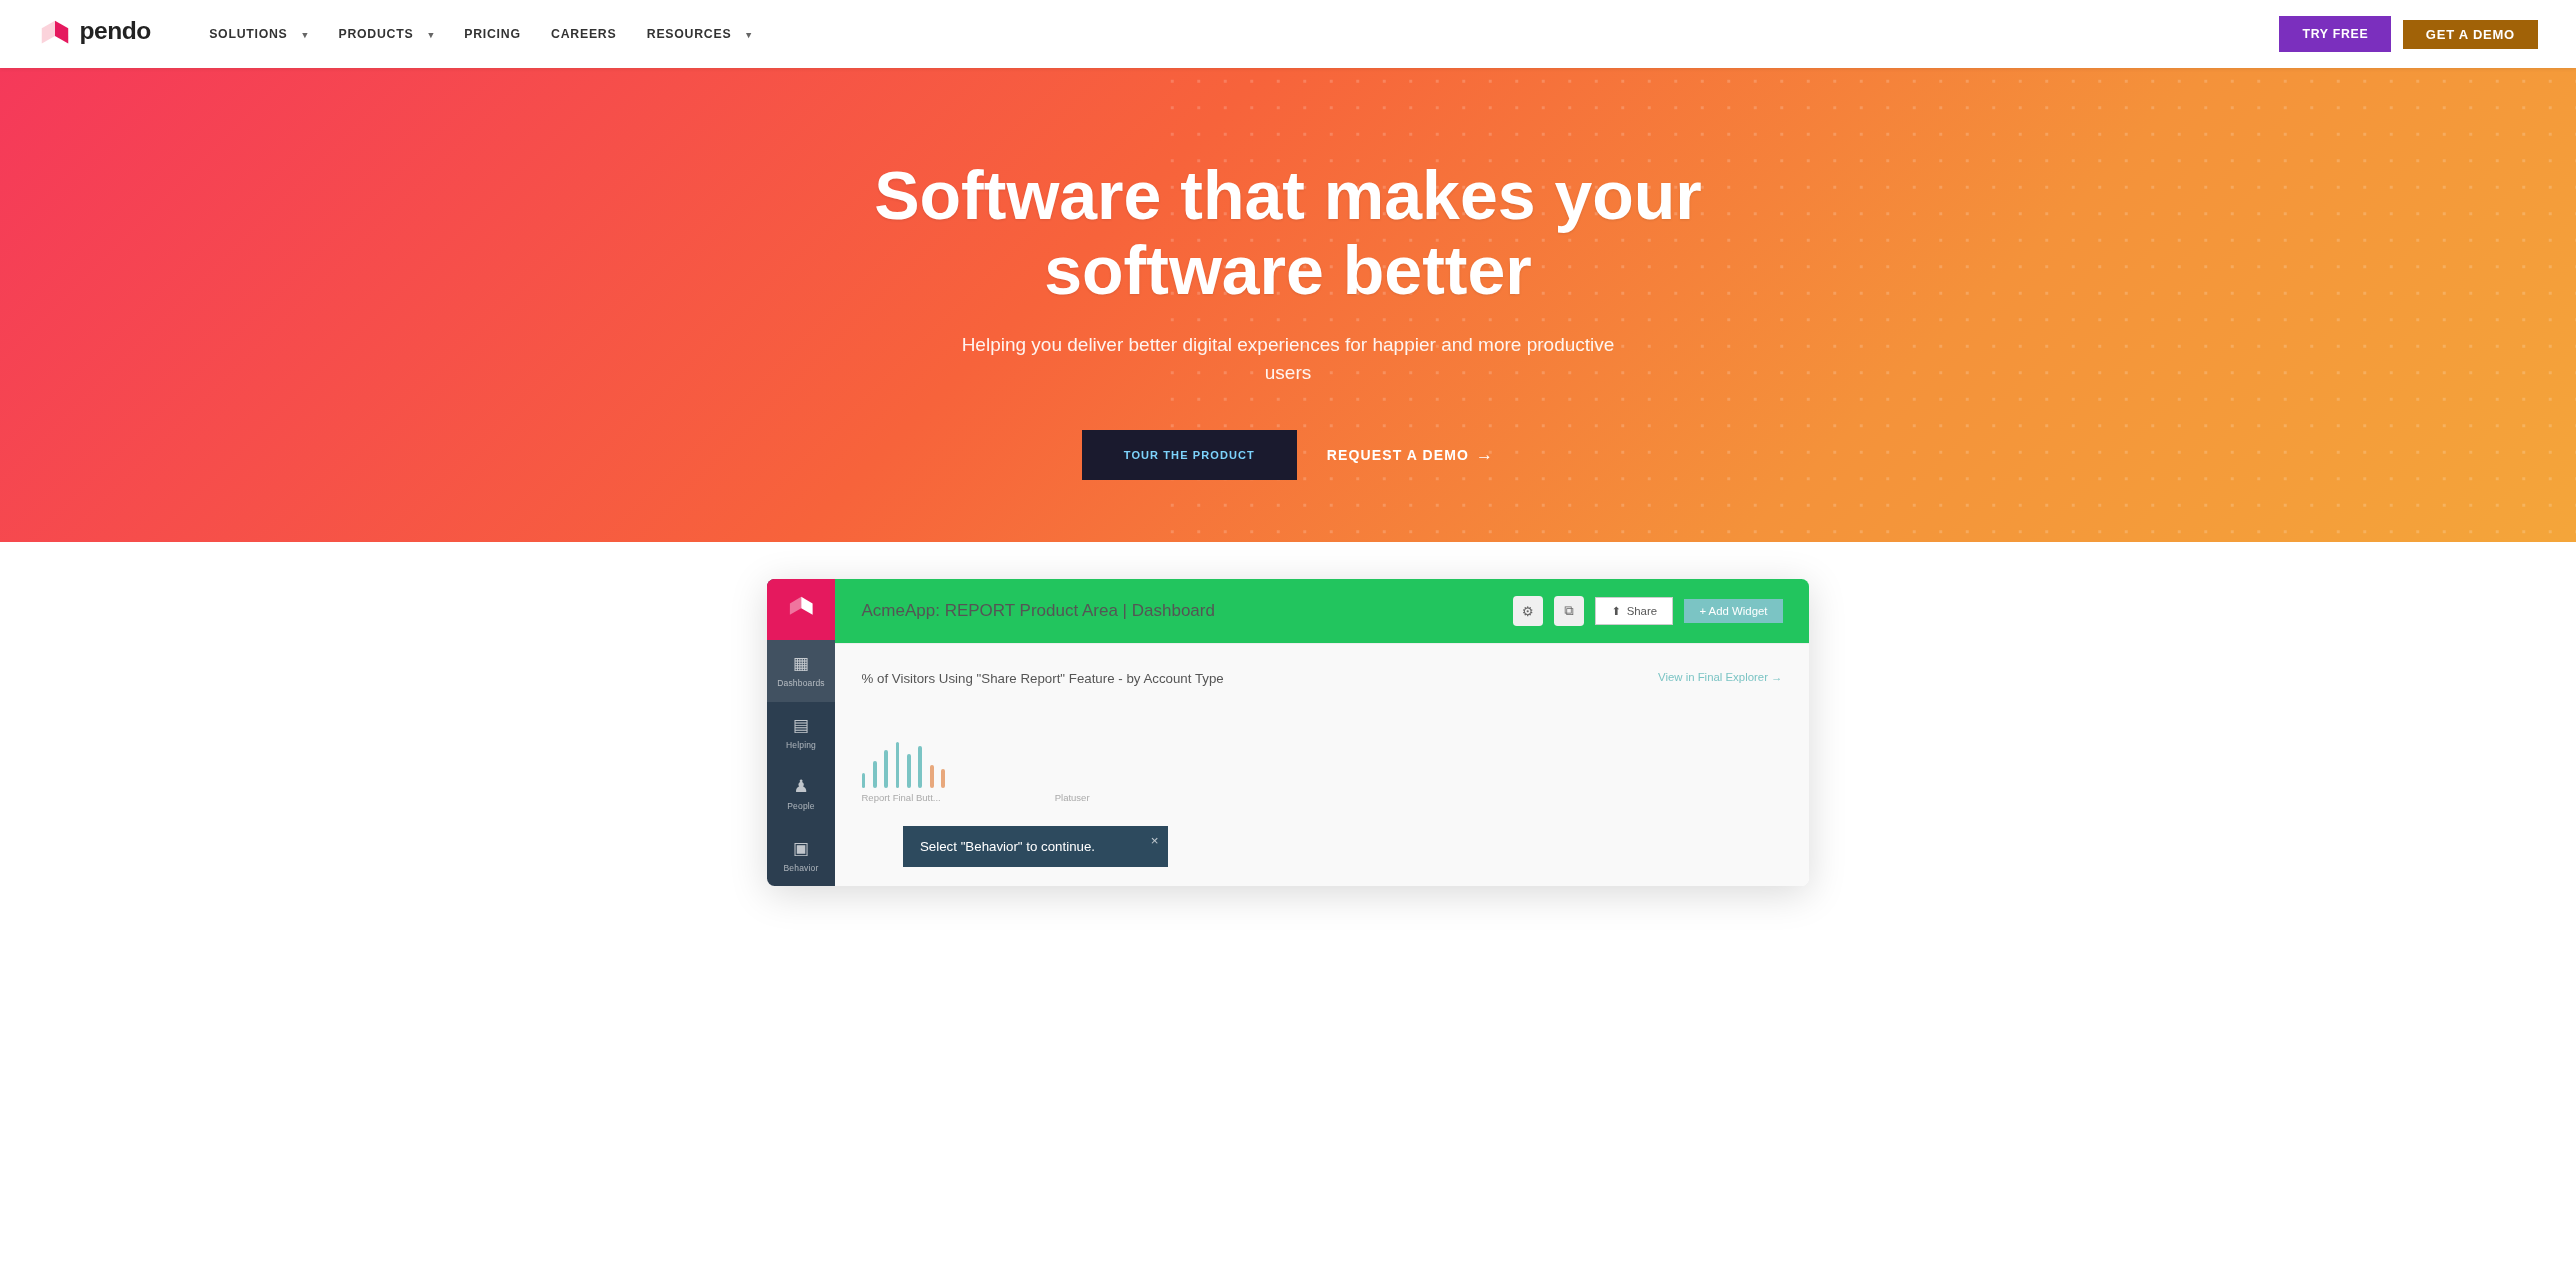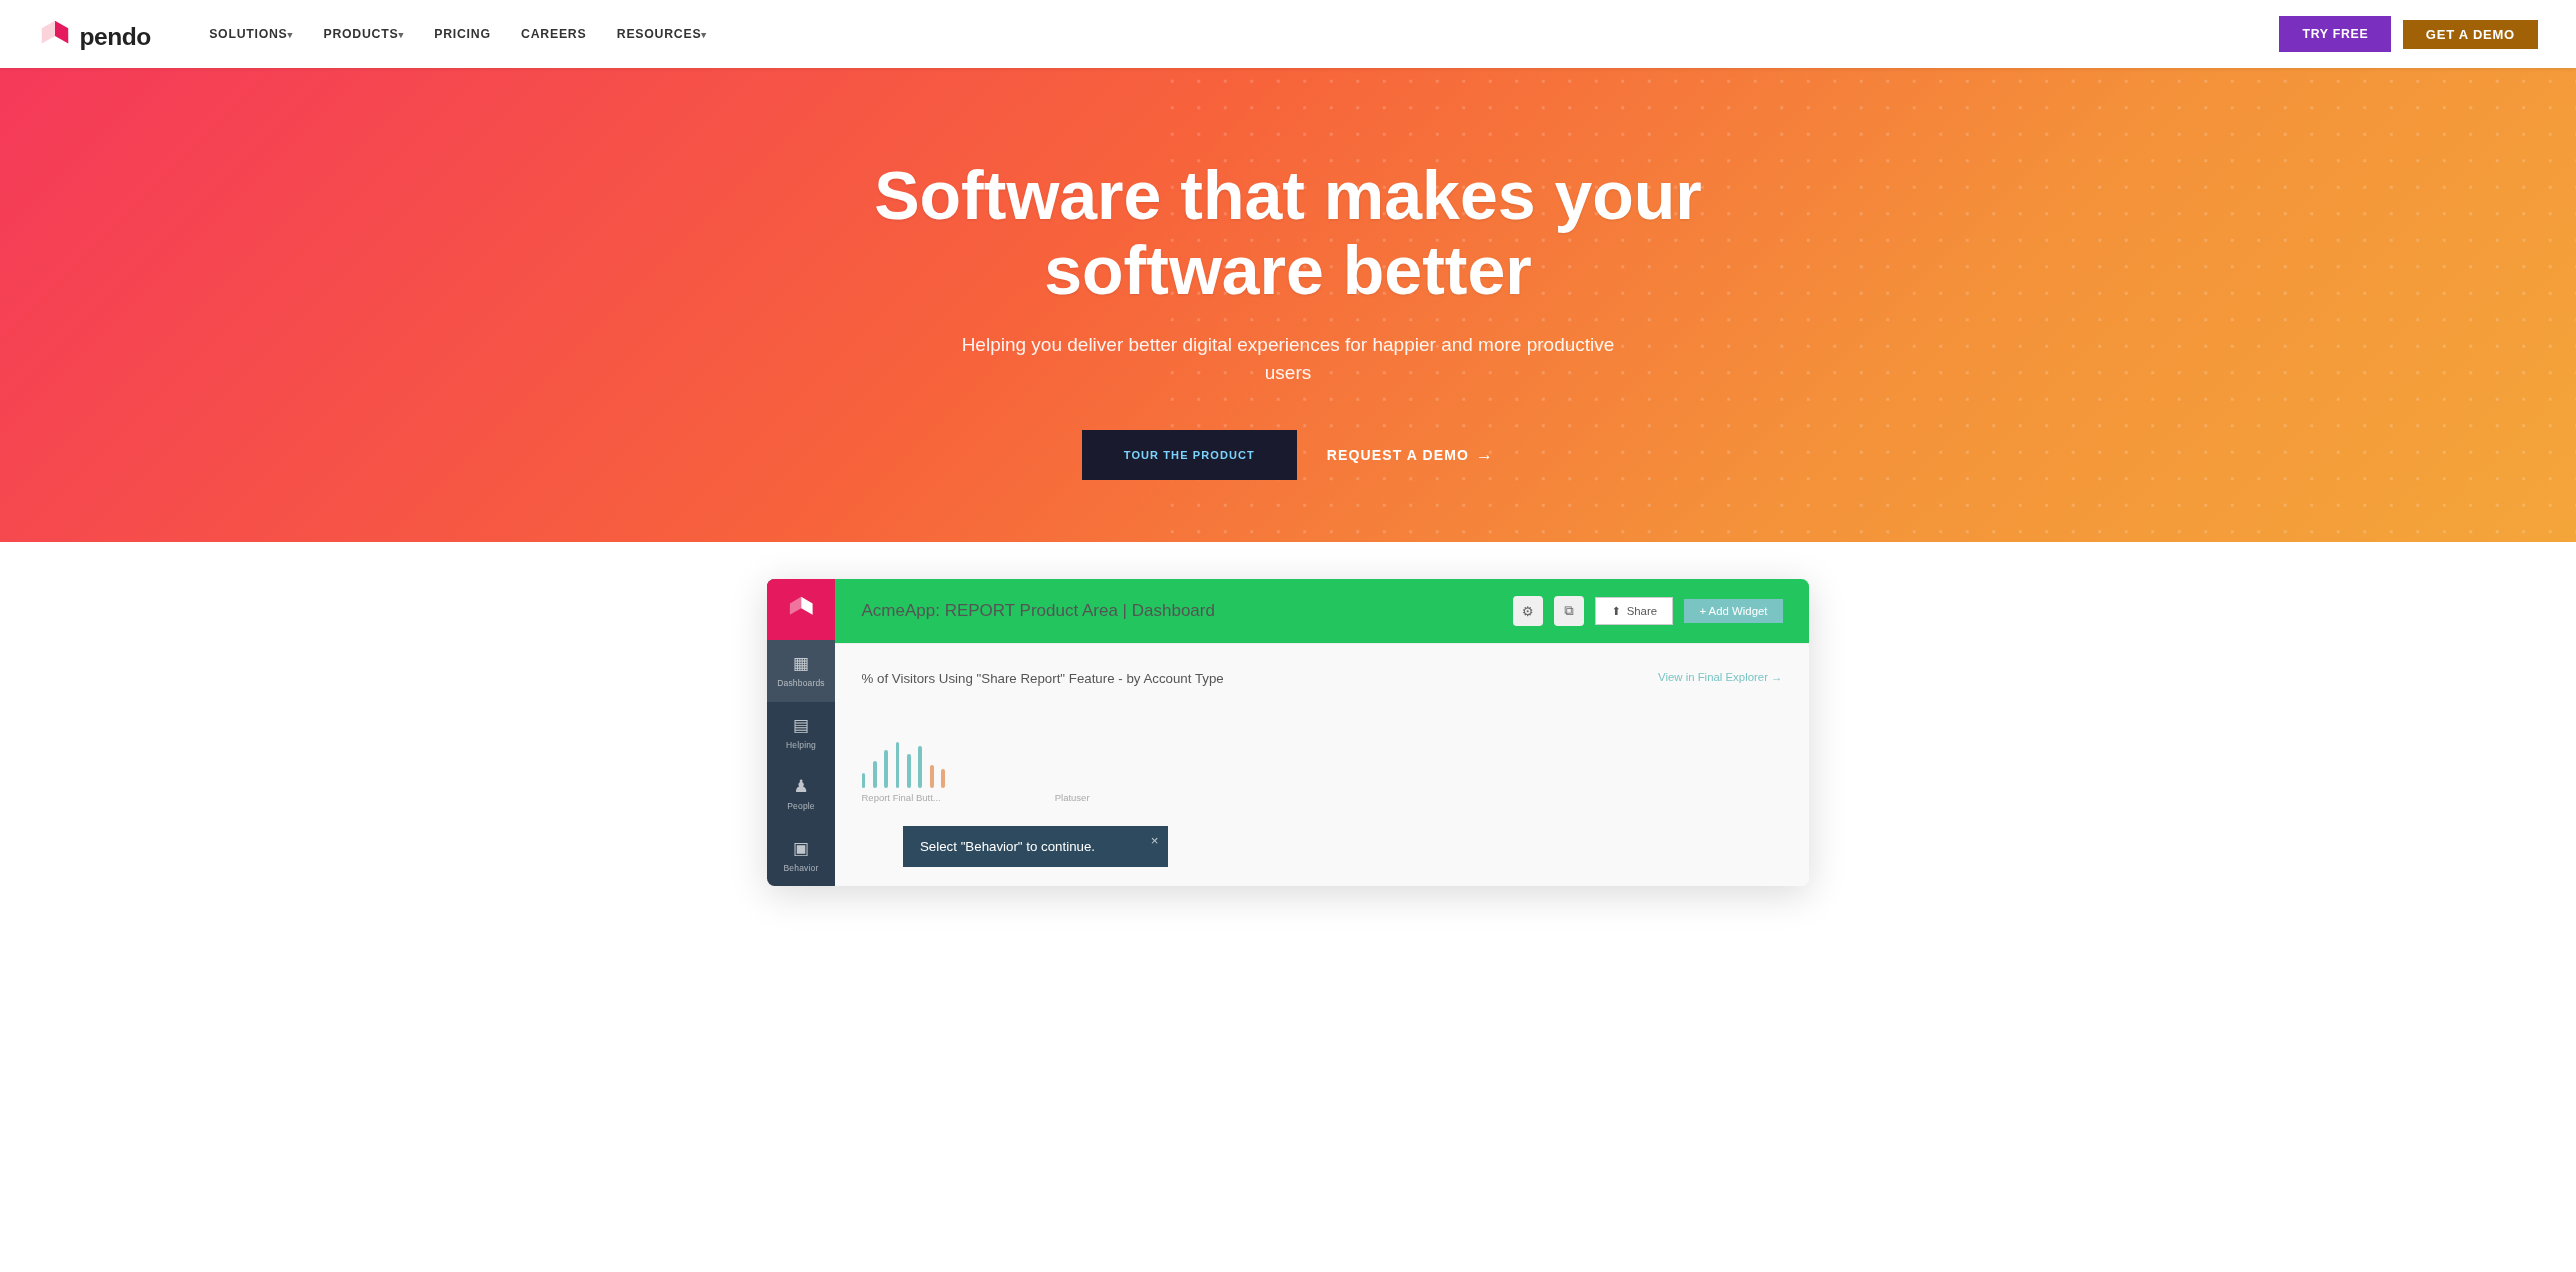--- a/index.html
+++ b/index.html
@@ -8,34 +8,34 @@
     
     nav {
       position: fixed; top: 0; left: 0; right: 0; z-index: 100;
       background: #fff;
       display: flex; align-items: center;
       padding: 0 38px;
       height: 68px;
       box-shadow: 0 0.9px 3.8px rgba(0,0,0,0.08);
     }
     .nav-logo {
-      display: flex; align-items: flex-end; gap: 7.6px;
+      display: flex; align-items: flex-start; gap: 7.6px;
       margin-right: 45px; flex-shrink: 0;
     }
     .logo-icon {
       width: 34px; height: 34px;
     }
     .logo-text {
       font-size: 24.6px; font-weight: 700; color: #222; letter-spacing: -0.5px;
     }
     .nav-links {
       display: flex; align-items: center; gap: 3.8px; flex: 1;
     }
     .nav-link {
-      display: flex; align-items: center; gap: 0;
+      display: flex; align-items: center; gap: 15px;
       font-size: 12.3px; font-weight: 600; color: #333;
       letter-spacing: 0.06em; text-transform: uppercase;
       padding: 7.6px 13.3px; cursor: pointer;
       text-decoration: none;
     }
     .chevron-icon { font-size: 9.5px; color: #666; }
     .nav-cta {
       display: flex; align-items: center; gap: 11.4px; margin-left: auto;
     }
     .btn-try-free {

